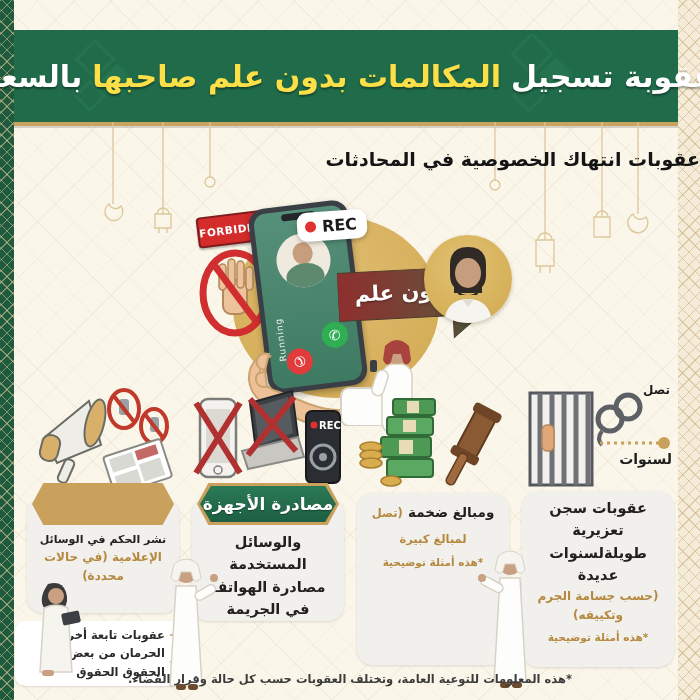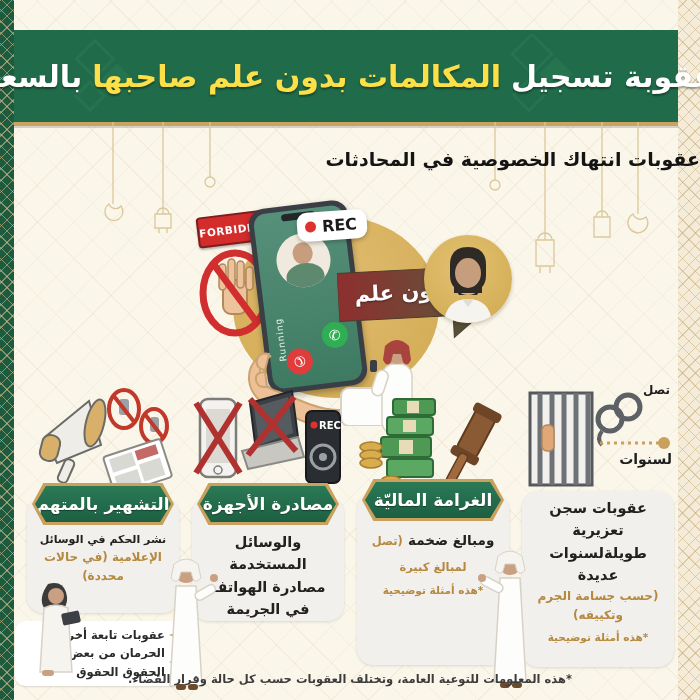--- a/index.html
+++ b/index.html
@@ -243,23 +243,20 @@
           <rect x="112" y="66" width="22" height="10" fill="#c46a66"></rect>
           <rect x="85" y="66" width="24" height="14" fill="#d9d9d4"></rect>
           <rect x="85" y="84" width="24" height="14" fill="#d9d9d4"></rect>
           <rect x="112" y="80" width="22" height="18" fill="#d9d9d4"></rect>
         </g>
       </svg>
     </div>
     <div class="card" style="top:112px;height:116px;">
       <div class="hexwrap">
         <div class="hex-outer"></div>
-        <div class="hex-inner">
-          <span>التشهير بالمتهم</span>
-        </div>
       </div>
       <div class="body-text">
         <div class="bline" style="font-size:11px;">نشر الحكم في الوسائل</div>
         <div class="gline">الإعلامية (في حالات محددة)</div>
       </div>
     </div>
     <div class="bullets-card" style="left:-12px;right:-4px;top:236px;">
       <div class="bullet">
         <span class="mark">◄</span>
         <span>عقوبات تابعة أخرى</span>
@@ -332,26 +329,20 @@
         </g>
         <g transform="rotate(28 112 60)">
           <rect x="102" y="22" width="22" height="48" rx="6" fill="#8a5a34" stroke="#5e3c20" stroke-width="2"></rect>
           <rect x="98" y="18" width="30" height="10" rx="4" fill="#6e4526"></rect>
           <rect x="98" y="66" width="30" height="10" rx="4" fill="#6e4526"></rect>
           <rect x="108" y="70" width="9" height="34" rx="4" fill="#a06a3e" stroke="#5e3c20" stroke-width="1.5"></rect>
         </g>
       </svg>
     </div>
     <div class="card" style="top:108px;height:172px;">
-      <div class="hexwrap">
-        <div class="hex-outer"></div>
-        <div class="hex-inner">
-          <span>الغرامة الماليّة</span>
-        </div>
-      </div>
       <div class="body-text">
         <div style="line-height:1.6;">
           <span class="bline" style="font-size:13.5px;">ومبالغ ضخمة</span>
           <span class="gline" style="font-size:11.5px;">(تصل لمبالغ كبيرة</span>
         </div>
         <div class="note">*هذه أمثلة توضيحية</div>
       </div>
     </div>
   </div>
 

